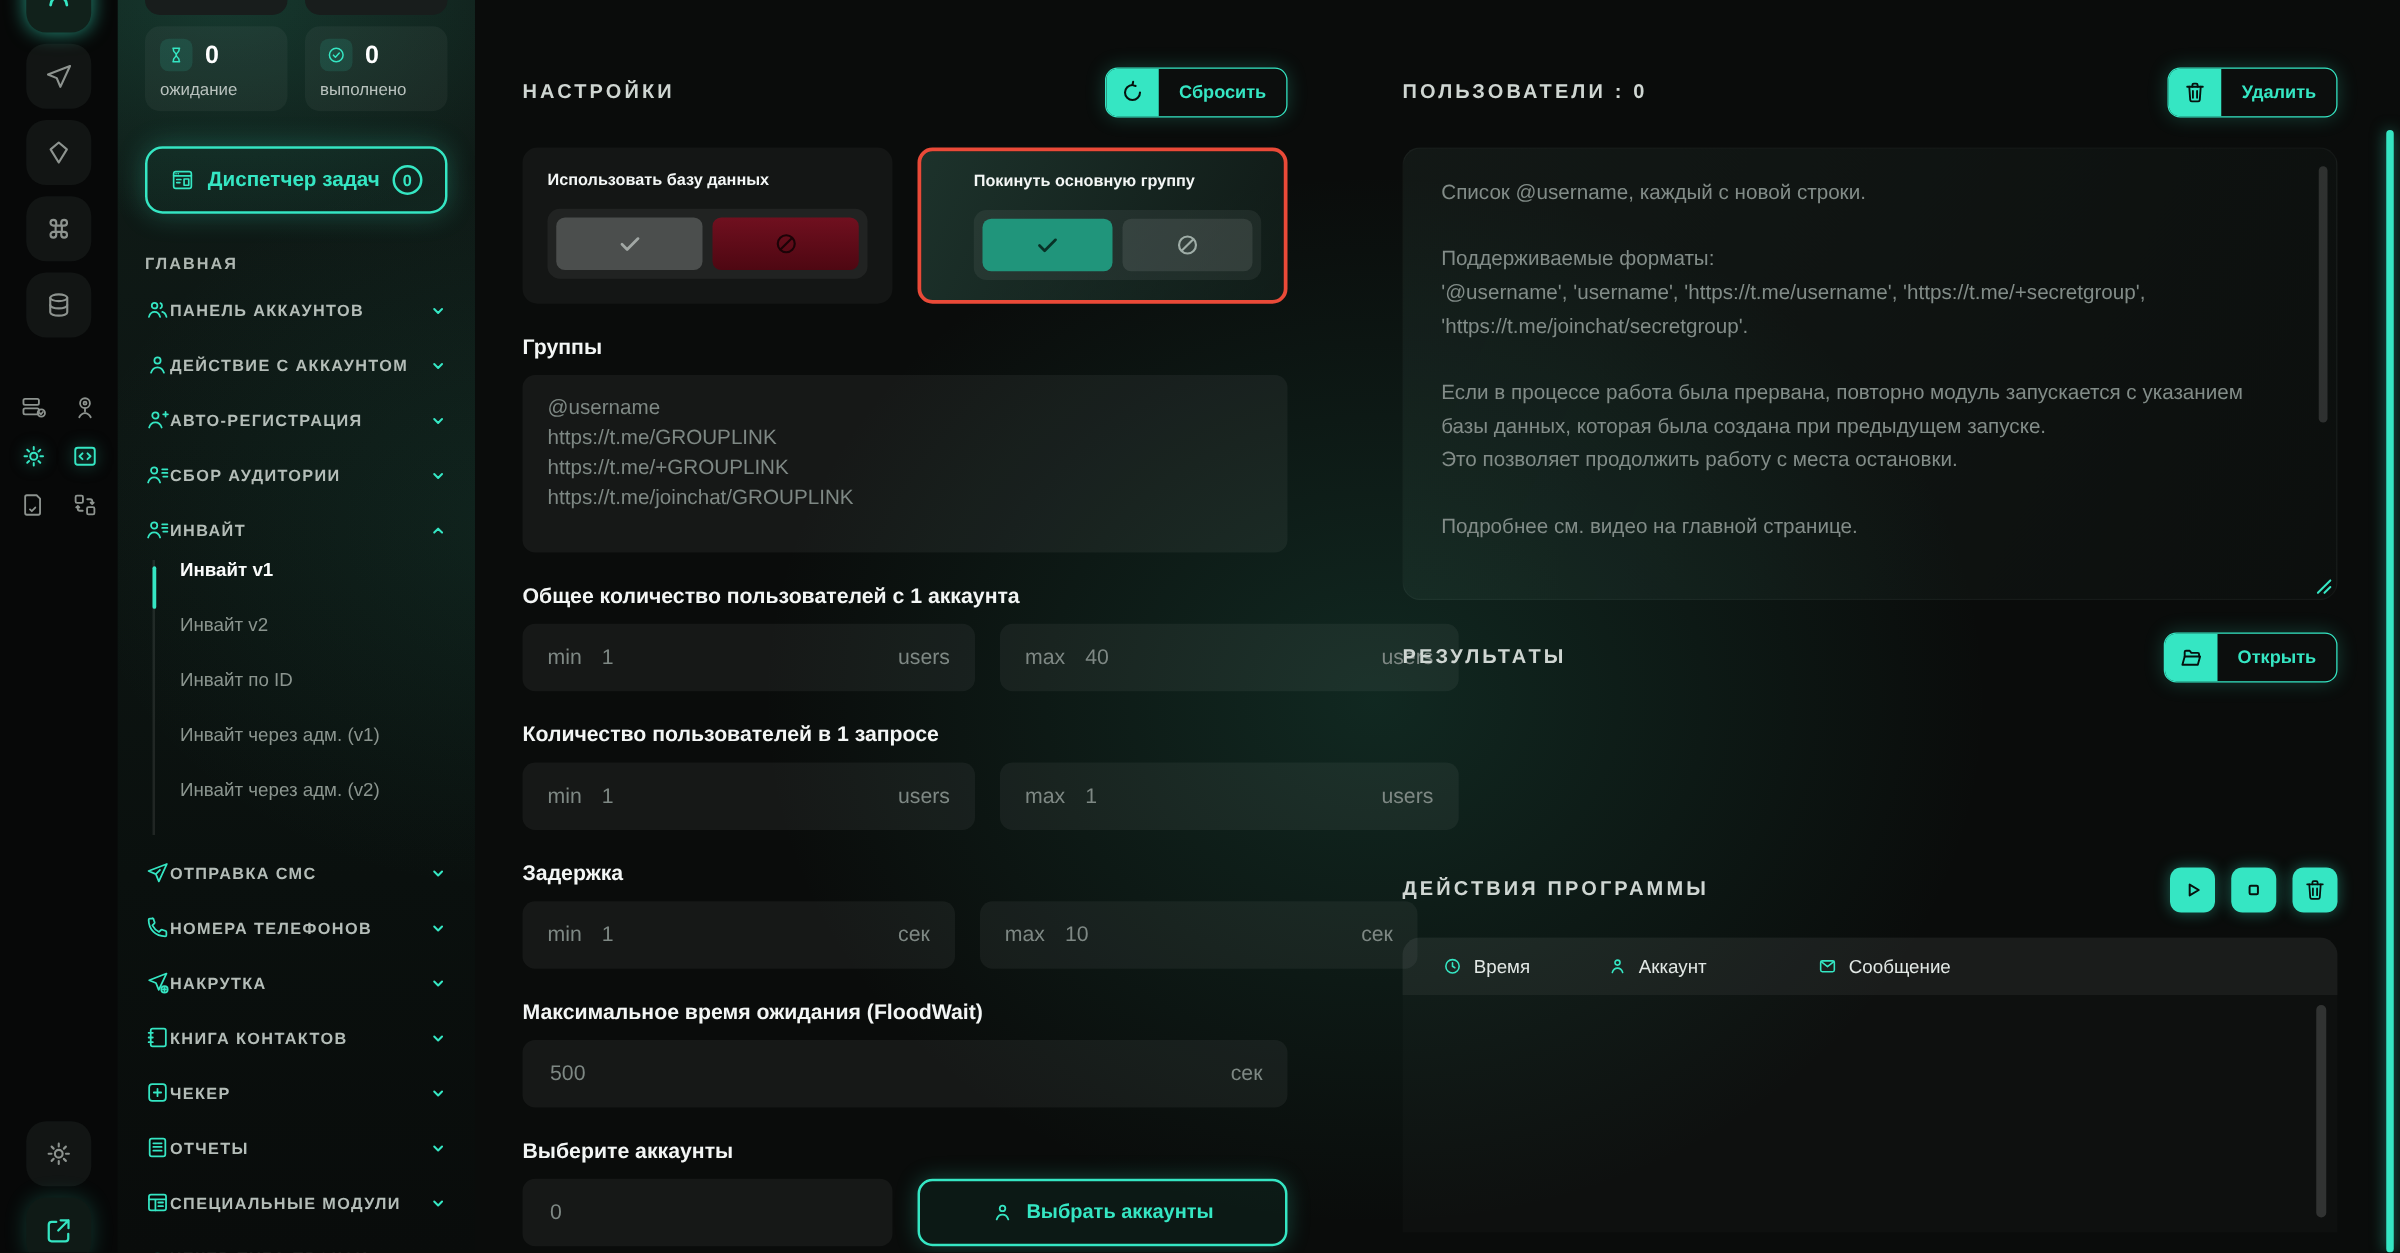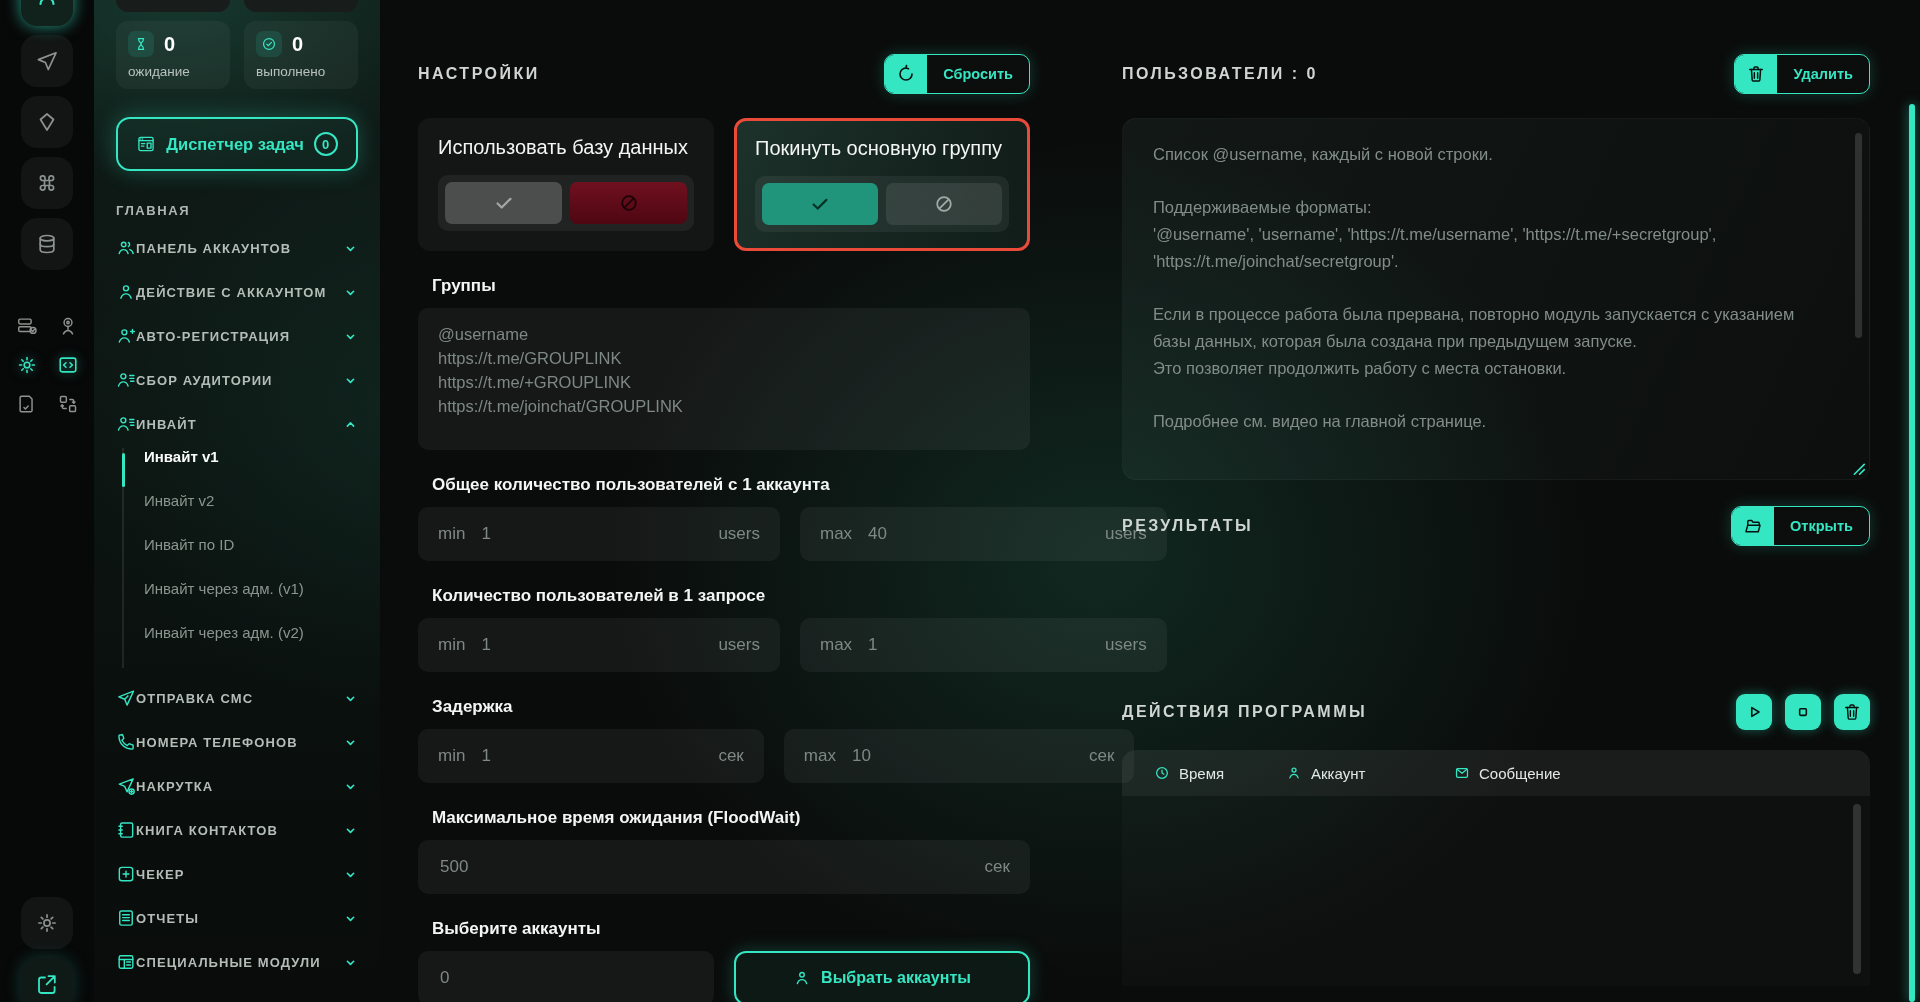--- a/index.html
+++ b/index.html
@@ -93,34 +93,34 @@
     display:inline-flex;align-items:stretch;height:40px;border:1.5px solid var(--accent);
     border-radius:10px;overflow:hidden;background:#0c0e0d;cursor:pointer;padding:0;
     box-shadow:0 0 16px rgba(53,230,195,.22);font-family:inherit;
   }
   .seg-ic{width:42px;background:var(--accent);color:#06120e;display:grid;place-items:center;}
   .seg-ic svg{width:20px;height:20px;}
   .seg-tx{display:flex;align-items:center;padding:0 16px;color:var(--accent);font-weight:700;font-size:14.5px;}
 
   .toggles{display:flex;gap:20px;margin-top:24px;align-items:stretch;}
   .tg{background:rgba(255,255,255,.045);border-radius:12px;padding:18px 20px;width:256px;box-sizing:content-box;}
-  .tg-label{font-size:20px;font-weight:400;color:#f3f6f5;}
+  .tg-label{font-size:13px;font-weight:700;color:#f3f6f5;}
   .tg-controls{margin-top:16px;background:rgba(255,255,255,.06);border-radius:10px;padding:7px;display:flex;gap:8px;}
   .tbtn{flex:1;height:42px;border:none;border-radius:7px;display:grid;place-items:center;cursor:pointer;padding:0;}
   .tbtn svg{width:22px;height:22px;}
   .tbtn.gray{background:#4b4e4d;color:#a2a8a5;}
   .tbtn.redoff{background:linear-gradient(180deg,#70101f,#4e0712);color:#1c0307;}
   .tbtn.teal{background:#20957b;color:#083226;}
   .tbtn.ghost{background:rgba(255,255,255,.09);color:#9fada7;}
   .red-wrap{border:3.5px solid var(--danger);border-radius:12px;padding:8px 12px;flex:1;
     background:linear-gradient(115deg, rgba(47,88,75,.5), rgba(23,42,36,.45));}
-  .red-wrap .tg{background:transparent;padding:8px 6px;width:auto;}
+  .red-wrap .tg{background:transparent;padding:8px 6px;width:auto;margin-left:24px;}
 
   .fsec{margin-top:25px;}
-  .flabel{font-size:17px;font-weight:700;color:#f3f6f5;margin-left:14px;}
+  .flabel{font-size:17px;font-weight:700;color:#f3f6f5;}
   .frow{display:grid;grid-template-columns:1fr 1fr;gap:20px;margin-top:12px;}
   .input{display:flex;align-items:center;gap:14px;height:54px;background:rgba(255,255,255,.05);border-radius:10px;padding:0 20px;}
   .input input{flex:1;min-width:0;background:none;border:none;outline:none;color:#e8edec;font-family:inherit;font-size:17px;}
   .input input::placeholder{color:var(--text-dim);}
   .fix{color:var(--text-dim);font-size:17px;flex:none;}
   textarea{font-family:inherit;}
   .groups-ta{
     display:block;width:100%;box-sizing:border-box;height:142px;margin-top:12px;
     background:rgba(255,255,255,.05);border:none;border-radius:10px;padding:15px 20px;
     color:#e8edec;font-size:16.5px;line-height:1.45;resize:none;outline:none;

